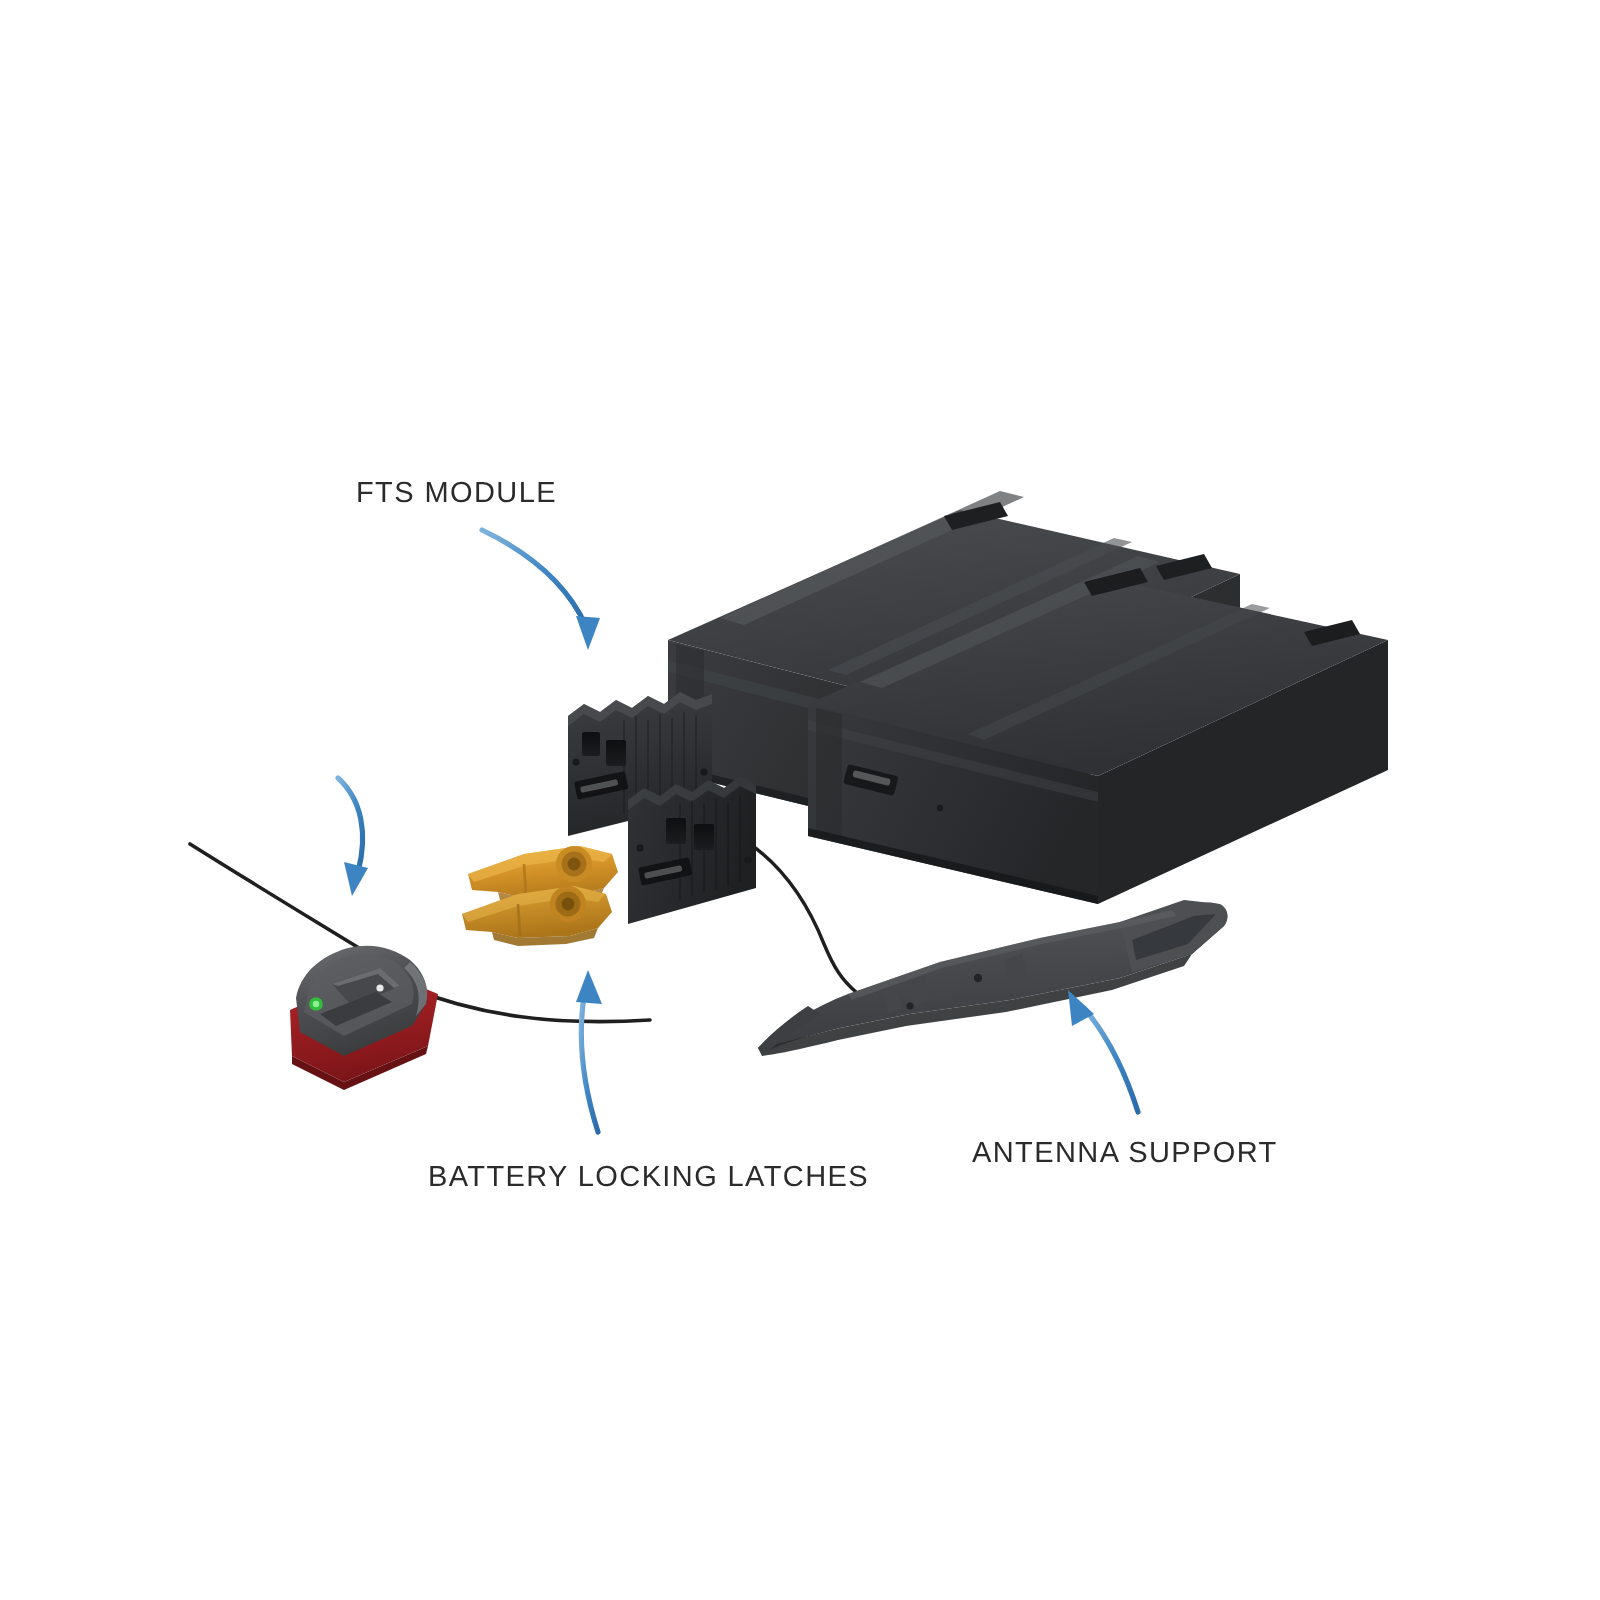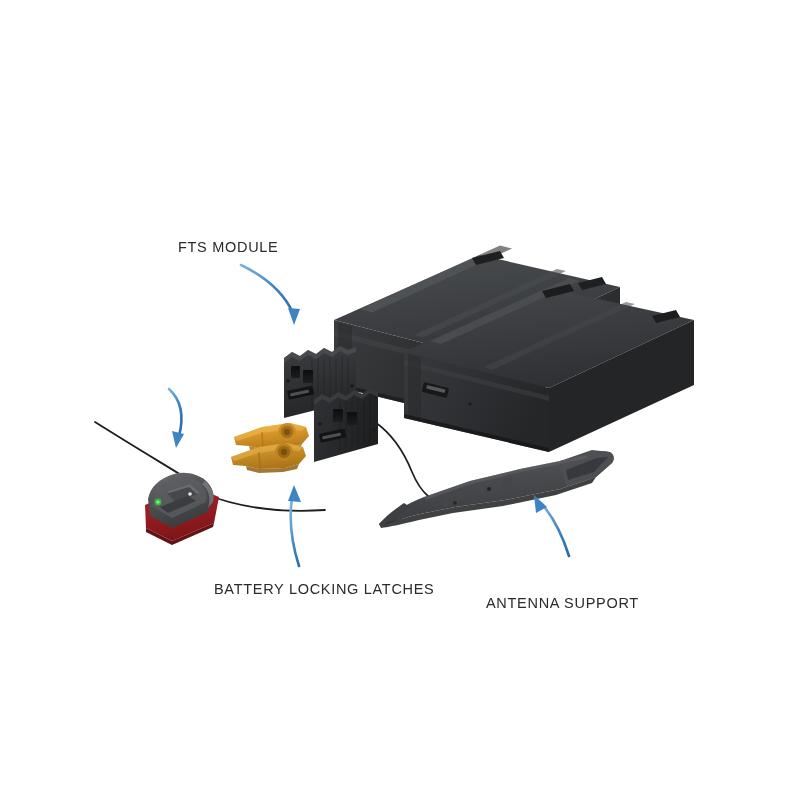--- a/index.html
+++ b/index.html
@@ -313,15 +313,15 @@
       <path d="M569,556 C562,534 553,517 542,504" fill="none" stroke="url(#arrGrad)" stroke-width="2.6" stroke-linecap="round"></path>
       <path d="M534,495 L547,507 L536,513 Z" fill="#3d84c2"></path>
     </g>
   </svg>
 
   <div class="callout-label" style="left:178px; top:238px; width:100px;">FTS MODULE</div>
 
 
   <div class="callout-label" style="left:214px; top:580px; width:200px;">BATTERY LOCKING LATCHES</div>
 
-  <div class="callout-label" style="left:486px; top:594px; width:145px;">ANTENNA SUPPORT</div>
+  <div class="callout-label" style="left:486px; top:568px; width:145px;">ANTENNA SUPPORT</div>
 
 </div>
 
 </body></html>

